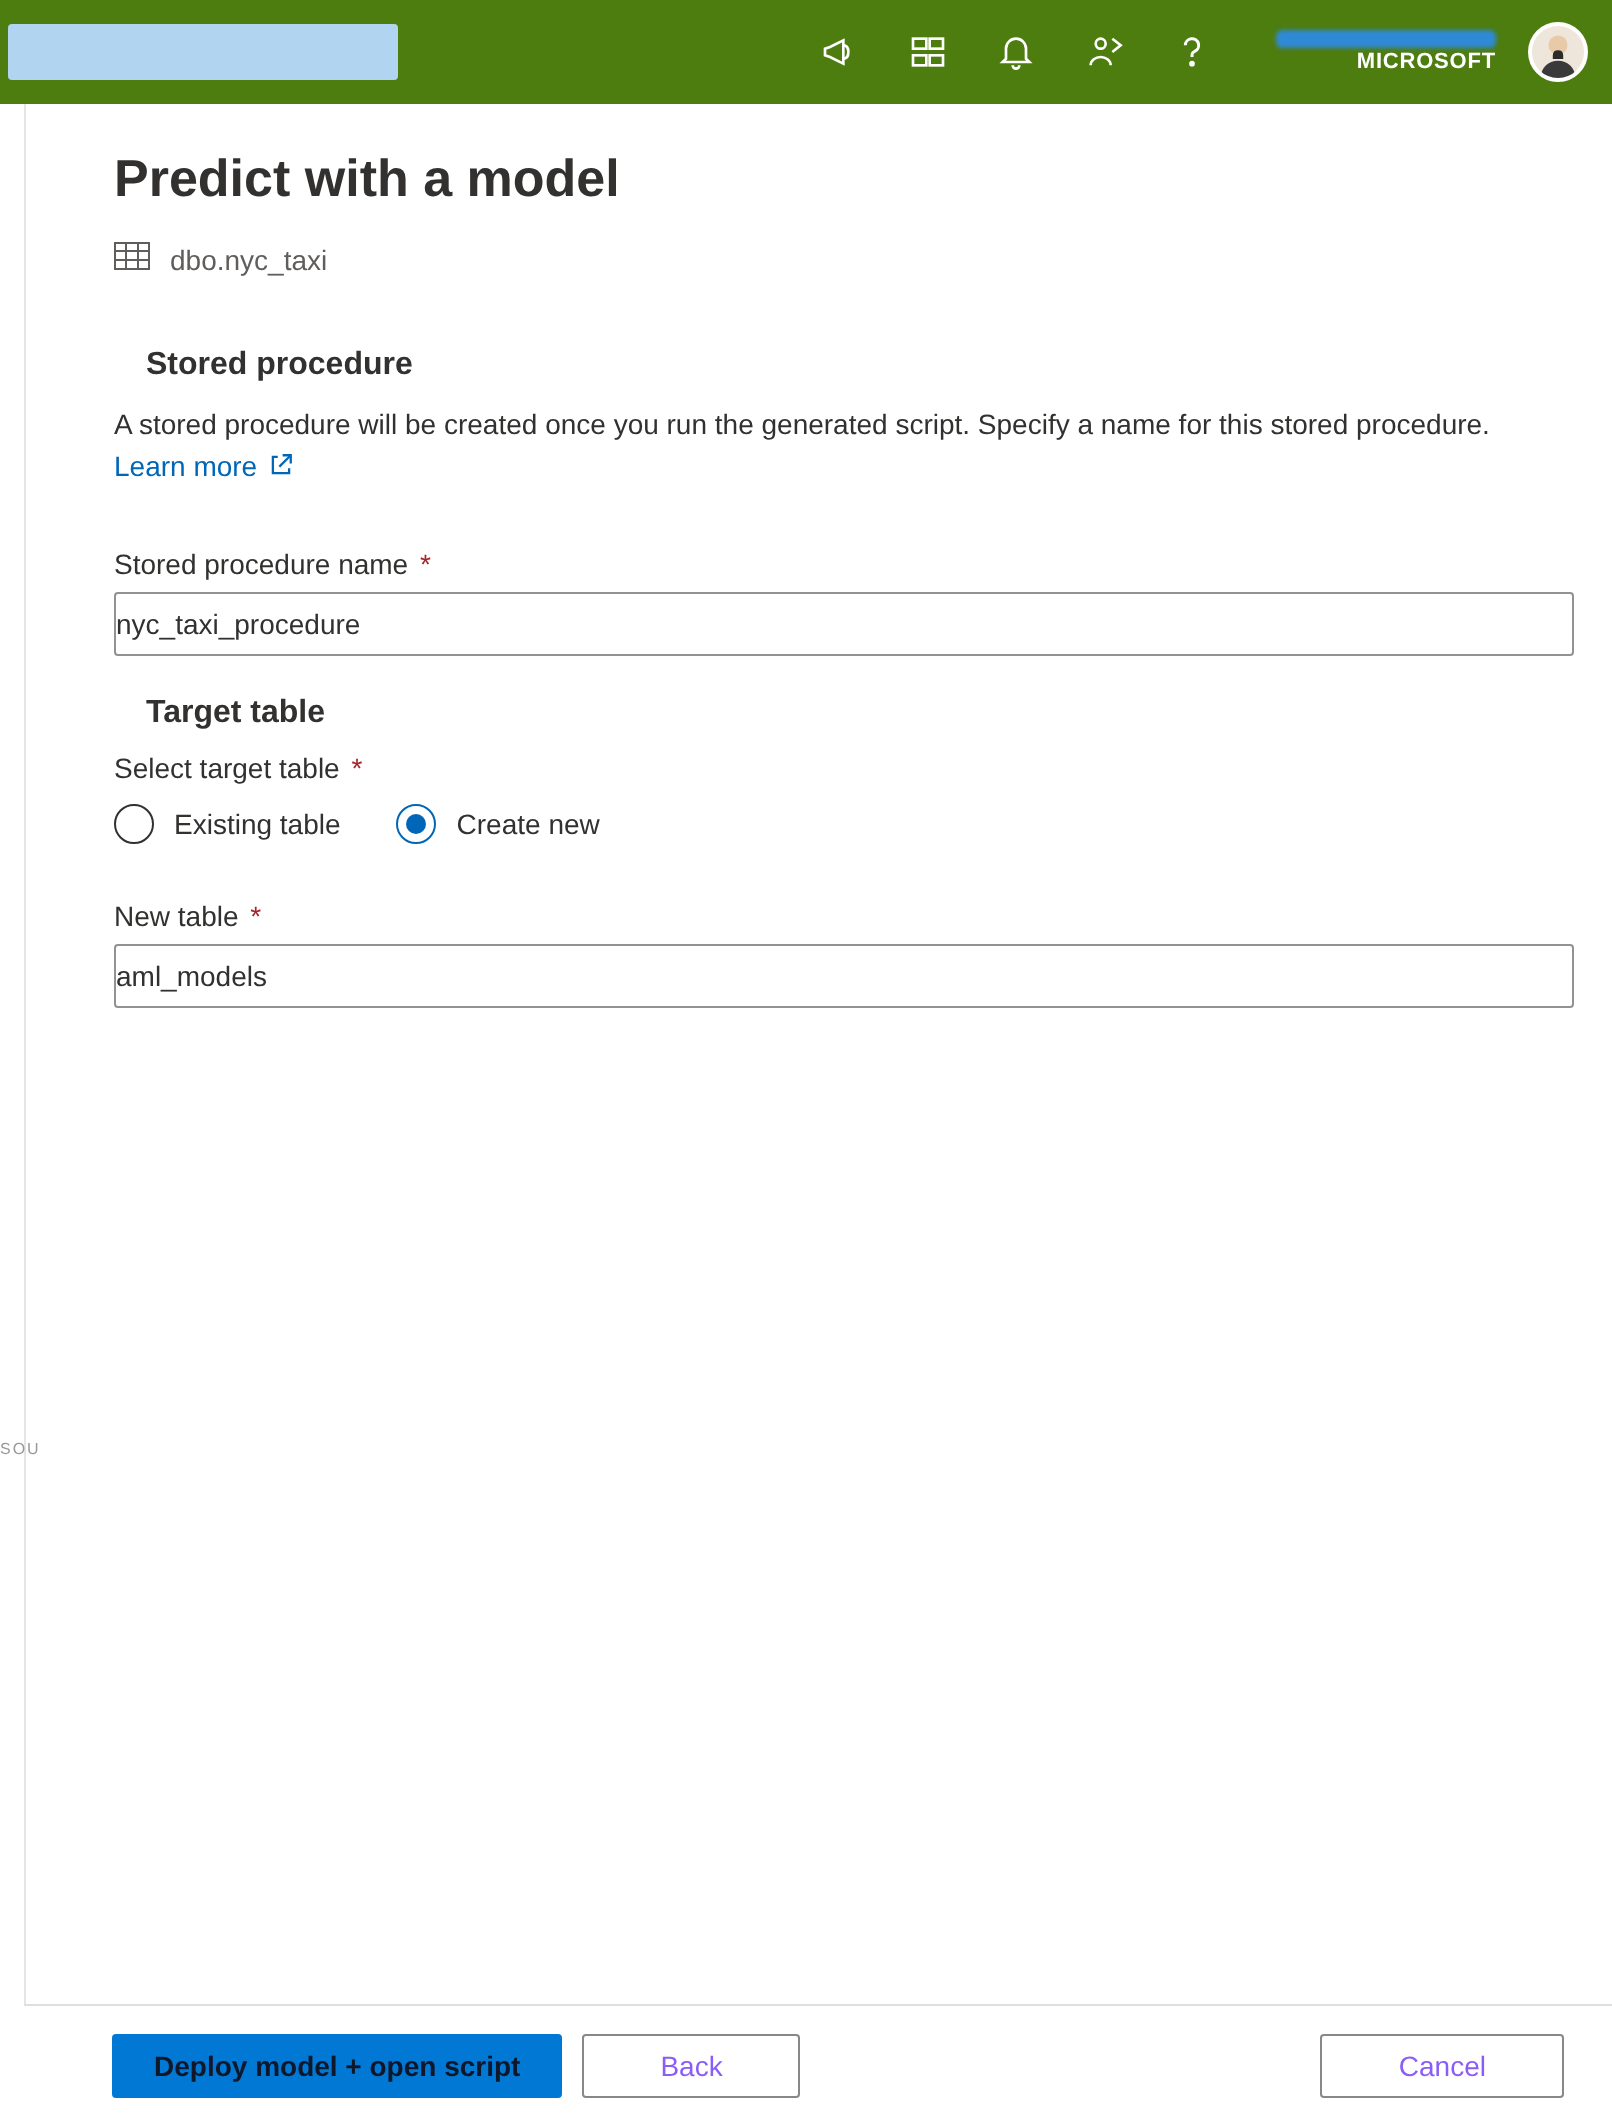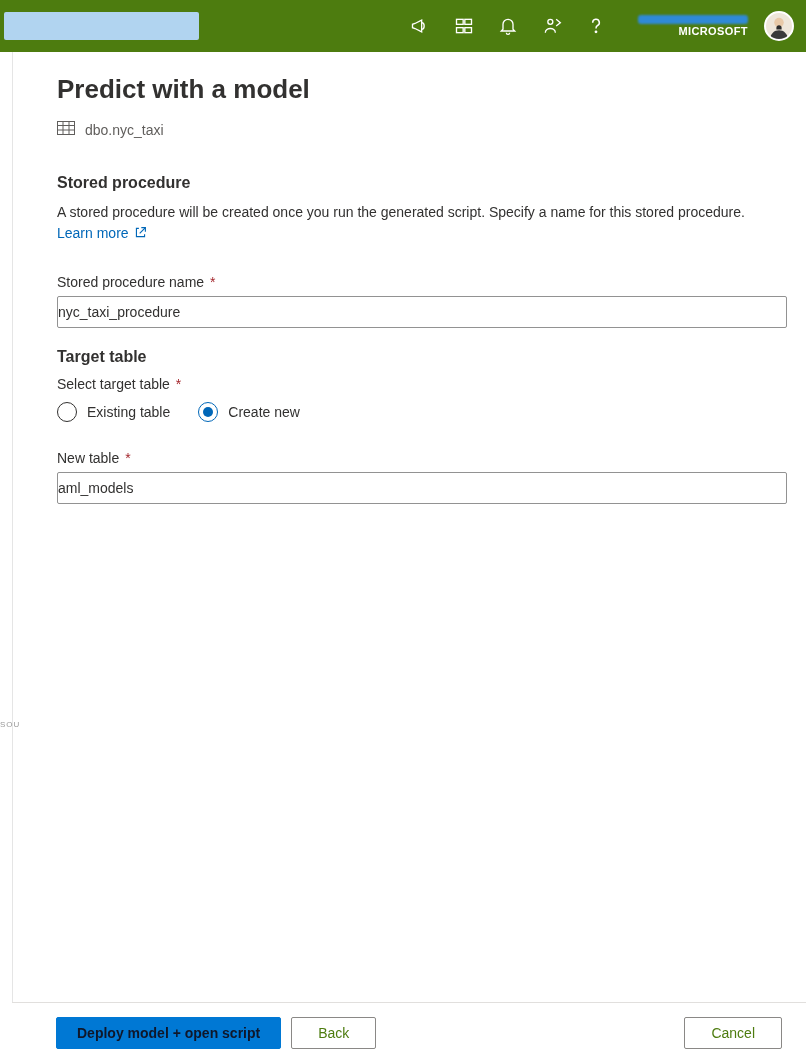--- a/index.html
+++ b/index.html
@@ -90,20 +90,21 @@
       gap: 10px;
       font-size: 14px;
       color: #605e5c;
       margin-bottom: 36px;
     }
     .section-title {
       font-size: 16px;
       font-weight: 600;
       color: #323130;
       margin-bottom: 10px;
+      margin-left: 16px;
     }
     .section-desc {
       font-size: 14px;
       color: #323130;
       line-height: 1.5;
       margin-bottom: 30px;
     }
     .link {
       color: #0067b8;
       text-decoration: none;
@@ -189,23 +190,23 @@
     }
     .btn-primary {
       background: #0078d4;
       color: #0f172a;
       border: 1px solid #0078d4;
       font-weight: 600;
       padding: 0 20px;
     }
     .btn-secondary {
       background: #fff;
-      color: #4d7c0f;
+      color: #8b5cf6;
       border: 1px solid #8a8886;
-      padding: 0 26px;
+      padding: 0 38px;
     }
     .spacer { flex: 1; }
     .sou-hint {
       position: absolute;
       left: 0;
       top: 720px;
       font-size: 8px;
       letter-spacing: 1px;
       color: #999;
       writing-mode: horizontal-tb;

